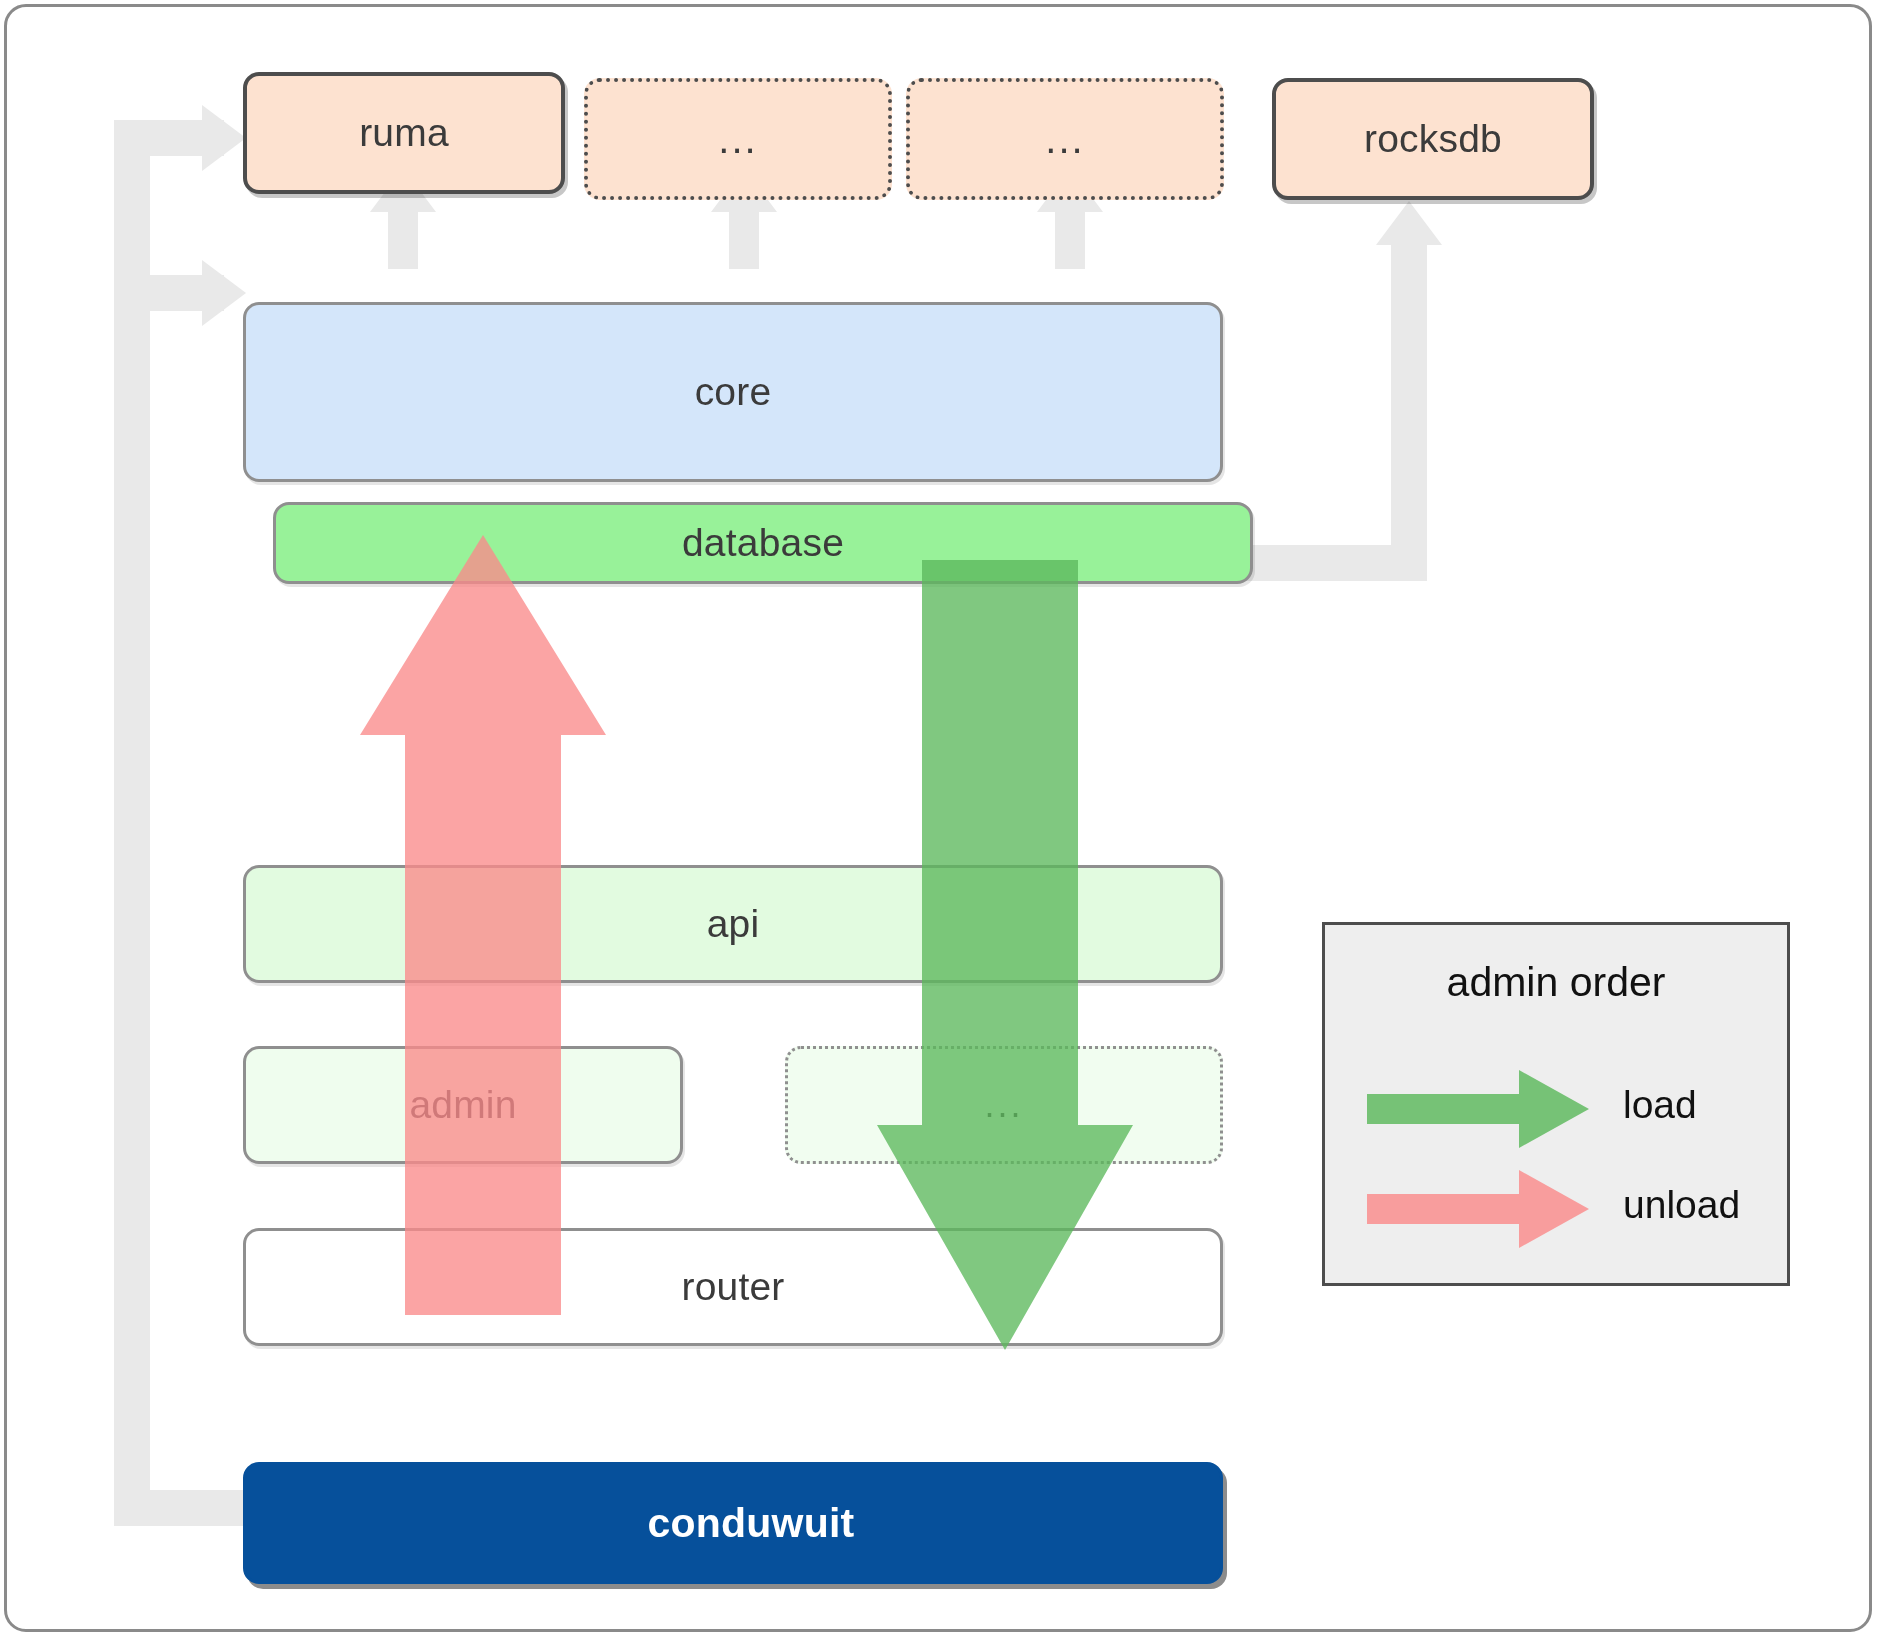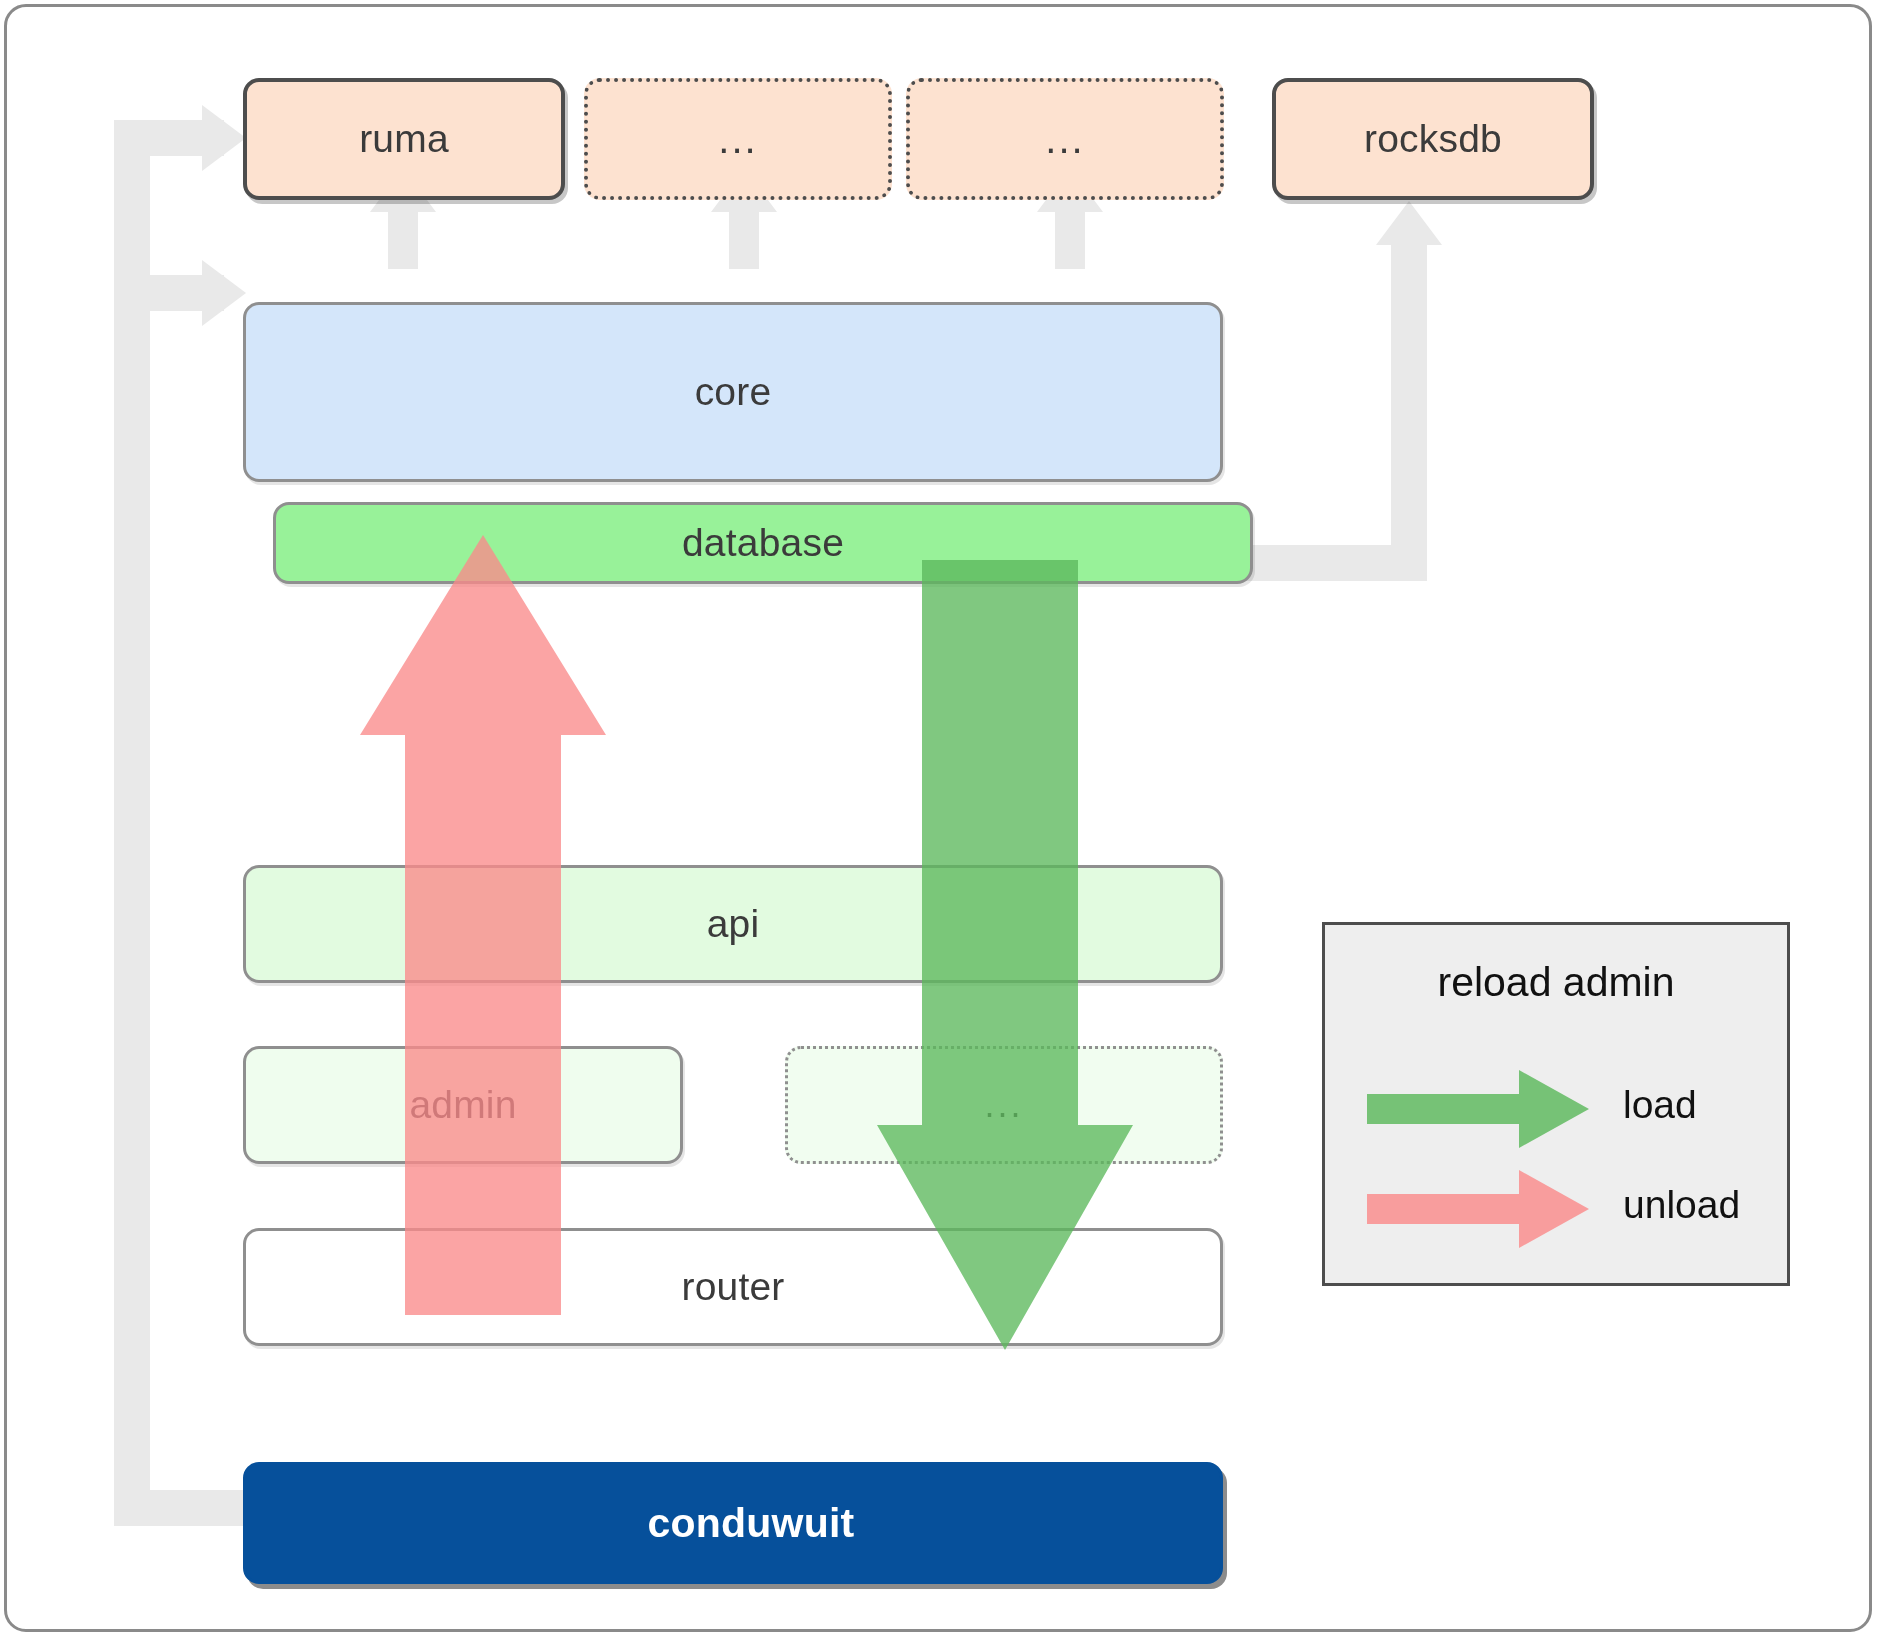--- a/index.html
+++ b/index.html
@@ -116,21 +116,21 @@
   <div class="gray" style="left:729px;top:207px;width:30px;height:62px;"></div>
   <div class="gtri up" style="left:711px;top:168px;"></div>
 
   <div class="gray" style="left:1055px;top:207px;width:30px;height:62px;"></div>
   <div class="gtri up" style="left:1037px;top:168px;"></div>
 
   <div class="gray" style="left:1222px;top:545px;width:205px;height:36px;"></div>
   <div class="gray" style="left:1391px;top:240px;width:36px;height:341px;"></div>
   <div class="gtri up" style="left:1376px;top:201px;"></div>
 
-  <div class="box dep" style="left:243px;top:78px;width:322px;height:122px;">
+  <div class="box dep" style="left:243px;top:72px;width:322px;height:122px;">
     <span>ruma</span>
   </div>
 
   <div class="box dep dotted" style="left:584px;top:78px;width:308px;height:122px;">
     <span class="dots">...</span>
   </div>
 
   <div class="box dep dotted" style="left:906px;top:78px;width:318px;height:122px;">
     <span class="dots">...</span>
   </div>
@@ -170,21 +170,21 @@
 
   <svg class="bigarrow" width="320" height="800" style="left:330px;top:535px;" viewBox="0 0 320 800">
     <polygon points="153,0 30,200 75,200 75,780 231,780 231,200 276,200" fill="#fa8b8b" fill-opacity="0.78"></polygon>
   </svg>
 
   <svg class="bigarrow" width="320" height="790" style="left:845px;top:560px;" viewBox="0 0 320 790">
     <polygon points="160,790 32,565 77,565 77,0 233,0 233,565 288,565" fill="#5cb85c" fill-opacity="0.78"></polygon>
   </svg>
 
   <div class="legend" style="left:1322px;top:922px;width:468px;height:364px;">
-    <div class="legend-title">reload admin</div>
+    <div class="legend-title">admin order</div>
 
     <svg class="small-arrow" width="222" height="78" style="left:42px;top:145px;" viewBox="0 0 222 78">
       <polygon points="0,24 152,24 152,0 222,39 152,78 152,54 0,54" fill="#5cb85c" fill-opacity="0.82"></polygon>
     </svg>
     <div class="legend-label" style="left:298px;top:158px;">load</div>
 
     <svg class="small-arrow" width="222" height="78" style="left:42px;top:245px;" viewBox="0 0 222 78">
       <polygon points="0,24 152,24 152,0 222,39 152,78 152,54 0,54" fill="#fa8b8b" fill-opacity="0.82"></polygon>
     </svg>
     <div class="legend-label" style="left:298px;top:258px;">unload</div>

